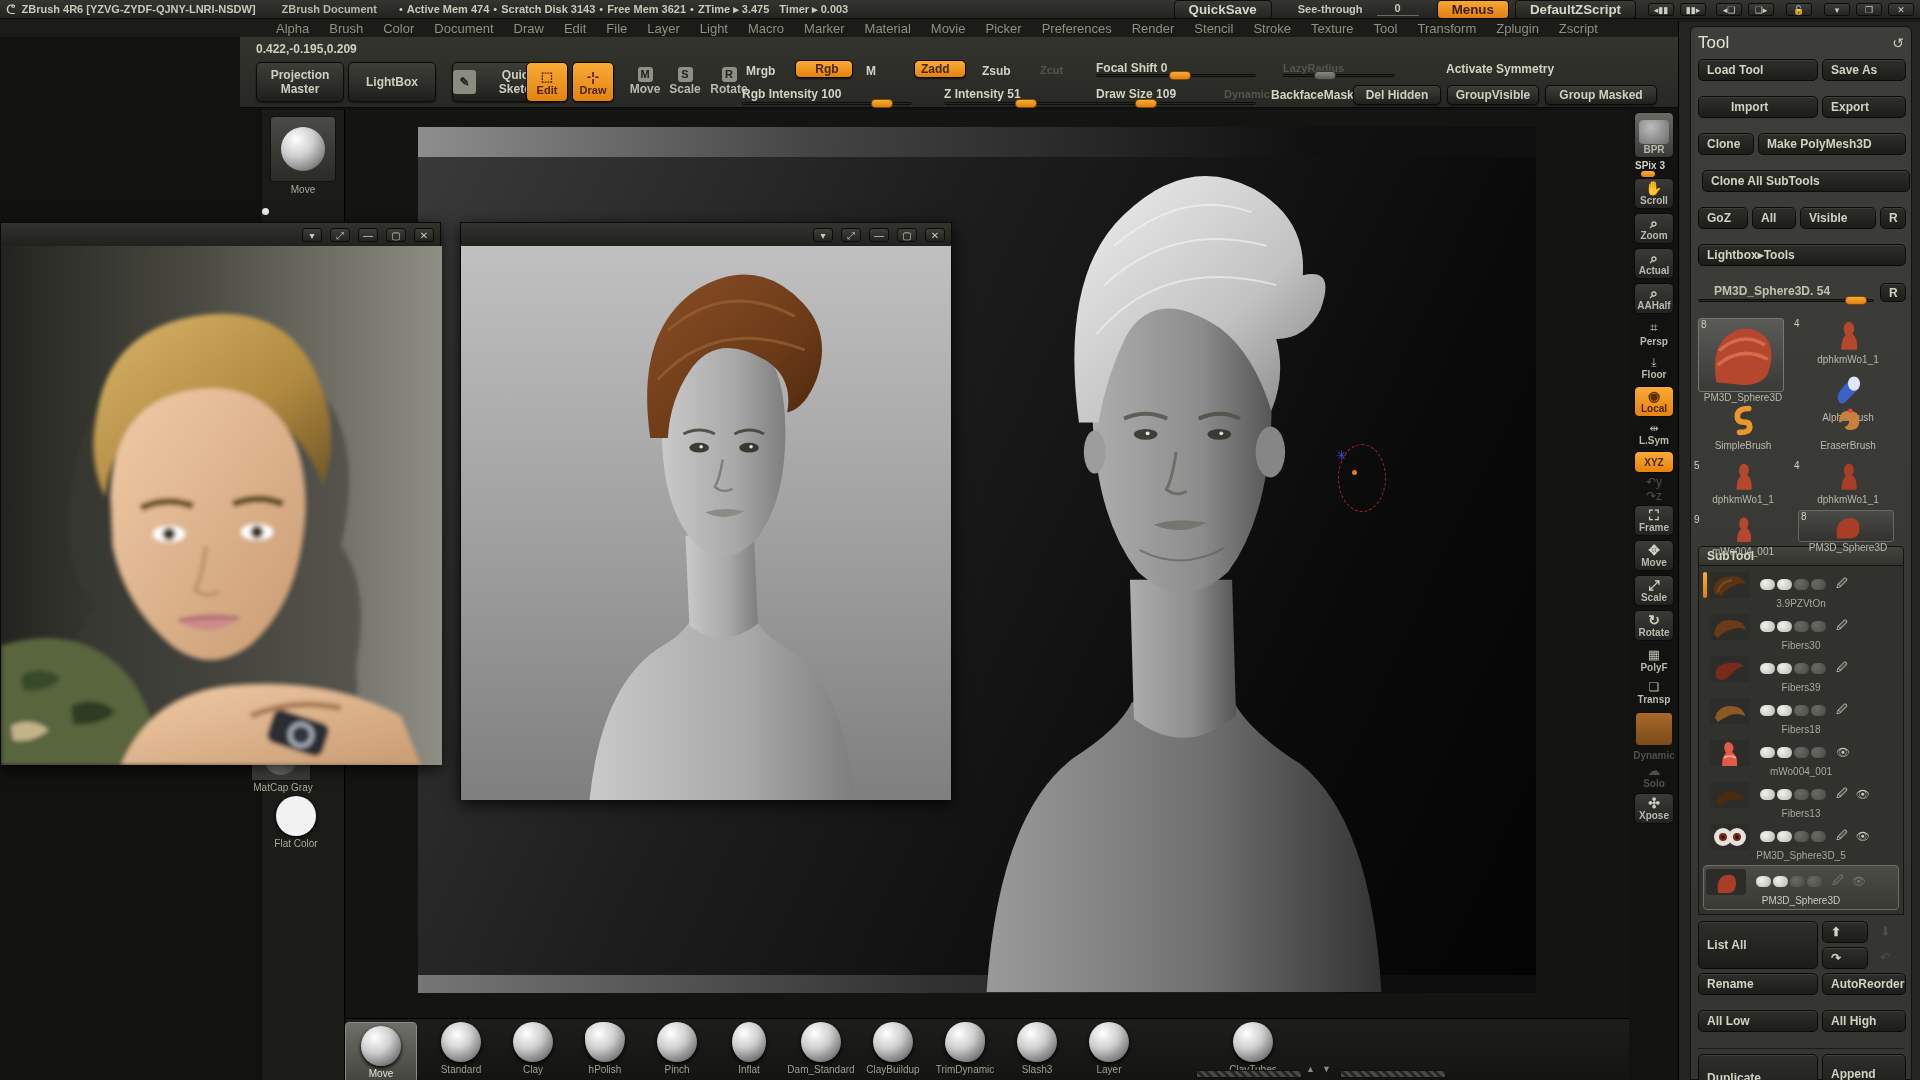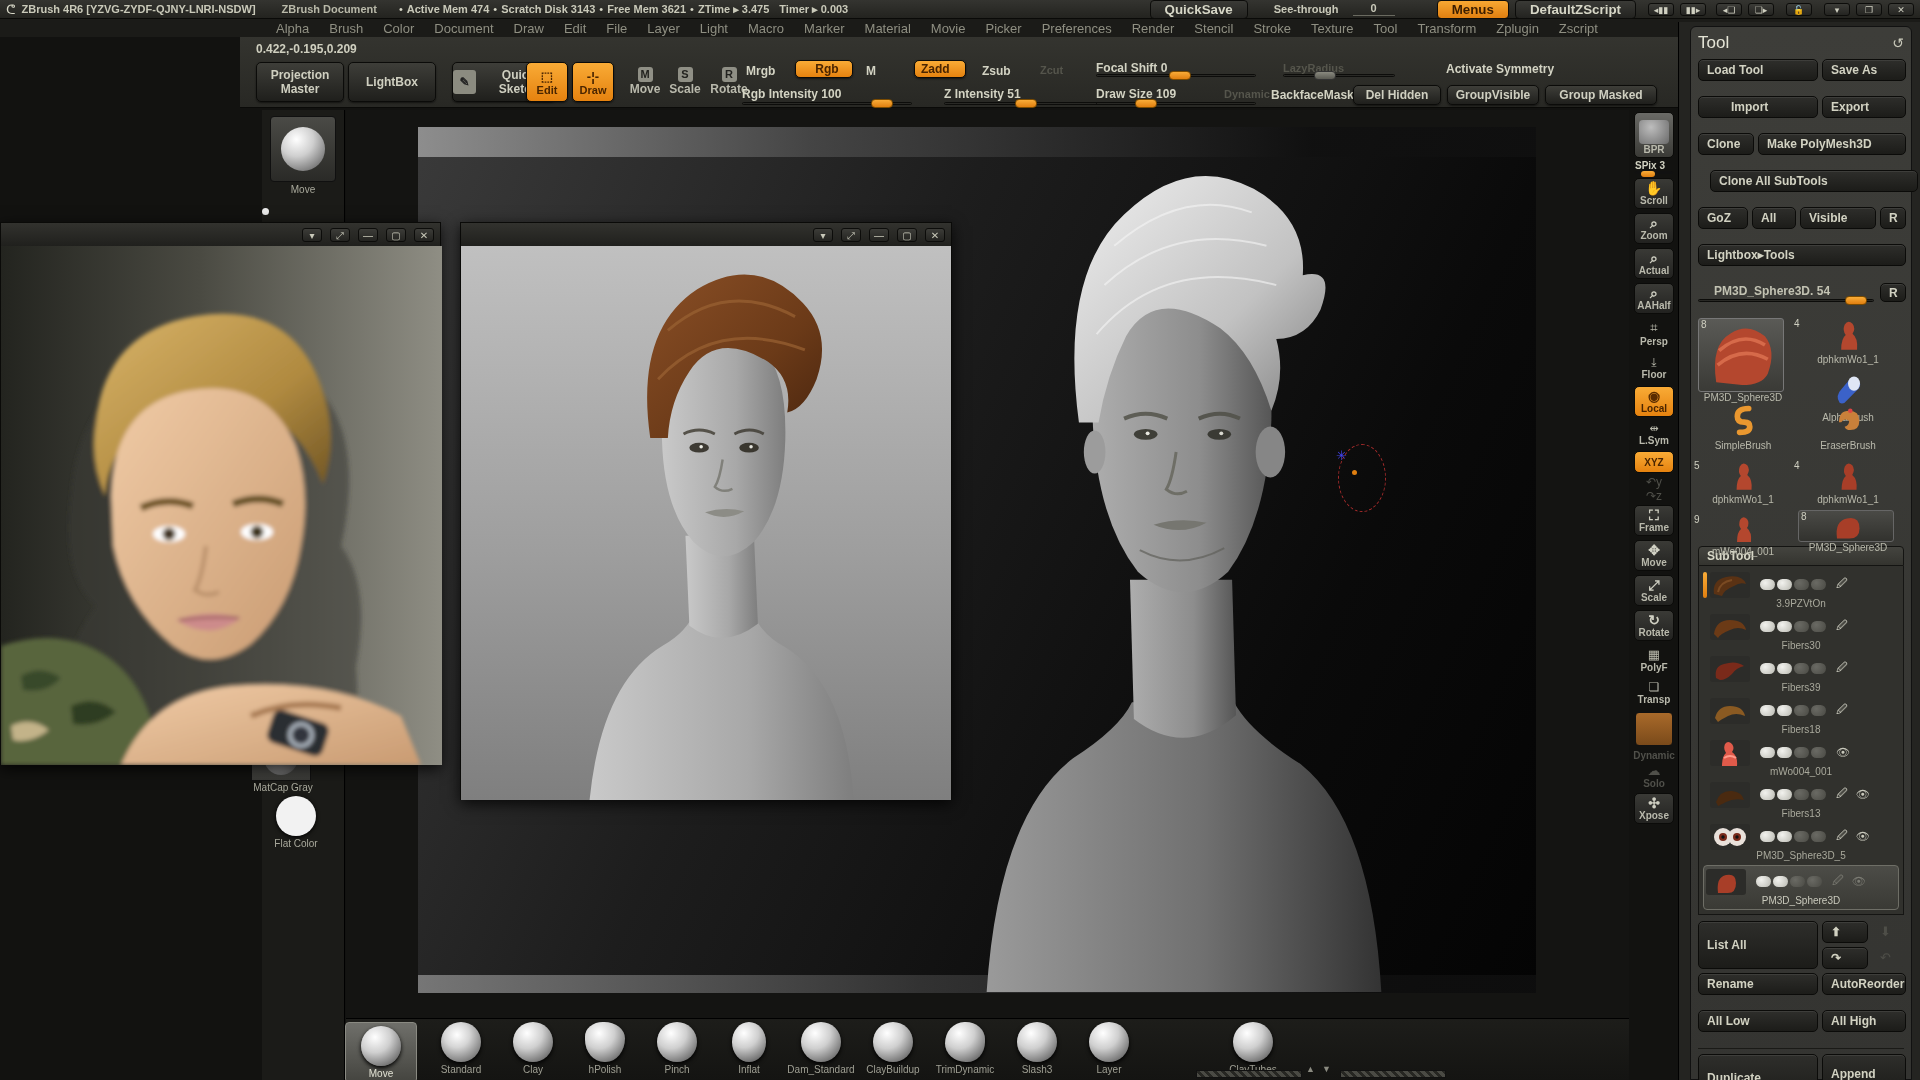--- a/index.html
+++ b/index.html
@@ -6,21 +6,21 @@
   *{box-sizing:border-box;font-family:"Liberation Sans",sans-serif;}
   #stage{position:relative;width:1920px;height:1080px;background:#121210;overflow:hidden;color:#c6c6b8;}
   .abs{position:absolute;}
   
   #titlebar{left:0;top:0;width:1920px;height:19px;background:linear-gradient(#343430,#23231f);display:flex;align-items:center;font-size:11px;color:#c9c9b9;border-bottom:1px solid #0a0a08;}
   #menubar{left:0;top:19px;width:1920px;height:18px;background:#1b1b18;display:flex;align-items:center;font-size:13px;color:#8f8f82;}
   #menubar span{margin:0 10px;cursor:pointer;}
   .tstat{color:#b9b9a9;margin-left:14px;white-space:nowrap;}
   .dot{color:#d8d8c8;margin:0 4px;}
   .tbtn{background:linear-gradient(#3a3a36,#232320);border:1px solid #0c0c0a;border-radius:4px;padding:1px 14px;color:#d6d6c6;font-weight:bold;}
-  .tbtn.orange{background:linear-gradient(#f8a833,#e07f10);color:#3c1e00;margin-left:24px;}
+  .tbtn.orange{background:linear-gradient(#f8a833,#e07f10);color:#3c1e00;}
   .winico{display:inline-block;width:26px;height:13px;background:linear-gradient(#3c3c38,#242421);border:1px solid #0c0c0a;border-radius:3px;margin-left:6px;color:#cfcfc0;font-size:9px;line-height:12px;text-align:center;}
   
   #shelf{left:240px;top:37px;width:1680px;height:71px;background:linear-gradient(#34342f,#282824);border-bottom:1px solid #0a0a08;}
   #coords{left:256px;top:42px;font-size:12px;font-weight:bold;color:#cfcfbf;}
   .shbtn{position:absolute;background:linear-gradient(#3e3e39,#1f1f1c);border:1px solid #0b0b09;border-radius:5px;color:#cfcfc0;font-weight:bold;font-size:12px;display:flex;align-items:center;justify-content:center;text-align:center;box-shadow:0 1px 2px #00000088;}
   .shbtn.orange{background:linear-gradient(#f9ab36,#e5820f);color:#4a2500;}
   .ghost{color:#55554c;font-weight:bold;font-size:11px;}
   .slabel{font-weight:bold;font-size:12px;color:#d3d3c3;white-space:nowrap;}
   .track{position:absolute;height:3px;background:linear-gradient(#171715,#3a3a35);border-radius:2px;border:1px solid #0c0c0a;}
   .knob{position:absolute;width:22px;height:9px;background:linear-gradient(#f9ac38,#e07f10);border-radius:4px;border:1px solid #7a4a00;top:-4px;}
@@ -454,21 +454,21 @@
       </div>
     <div class="prow">
         <div class="pb center" style="left:0;width:56px;">
           <span>Clone</span>
         </div>
       <div class="pb center" style="left:60px;width:148px;">
           <span>Make PolyMesh3D</span>
         </div>
       </div>
     <div class="prow">
-        <div class="pb" style="left:12px;width:208px;">
+        <div class="pb" style="left:4px;width:208px;">
           <span>Clone All SubTools</span>
         </div>
       </div>
     <div class="prow">
         <div class="pb center" style="left:0;width:50px;">
           <span>GoZ</span>
         </div>
       <div class="pb center" style="left:54px;width:44px;">
           <span>All</span>
         </div>

